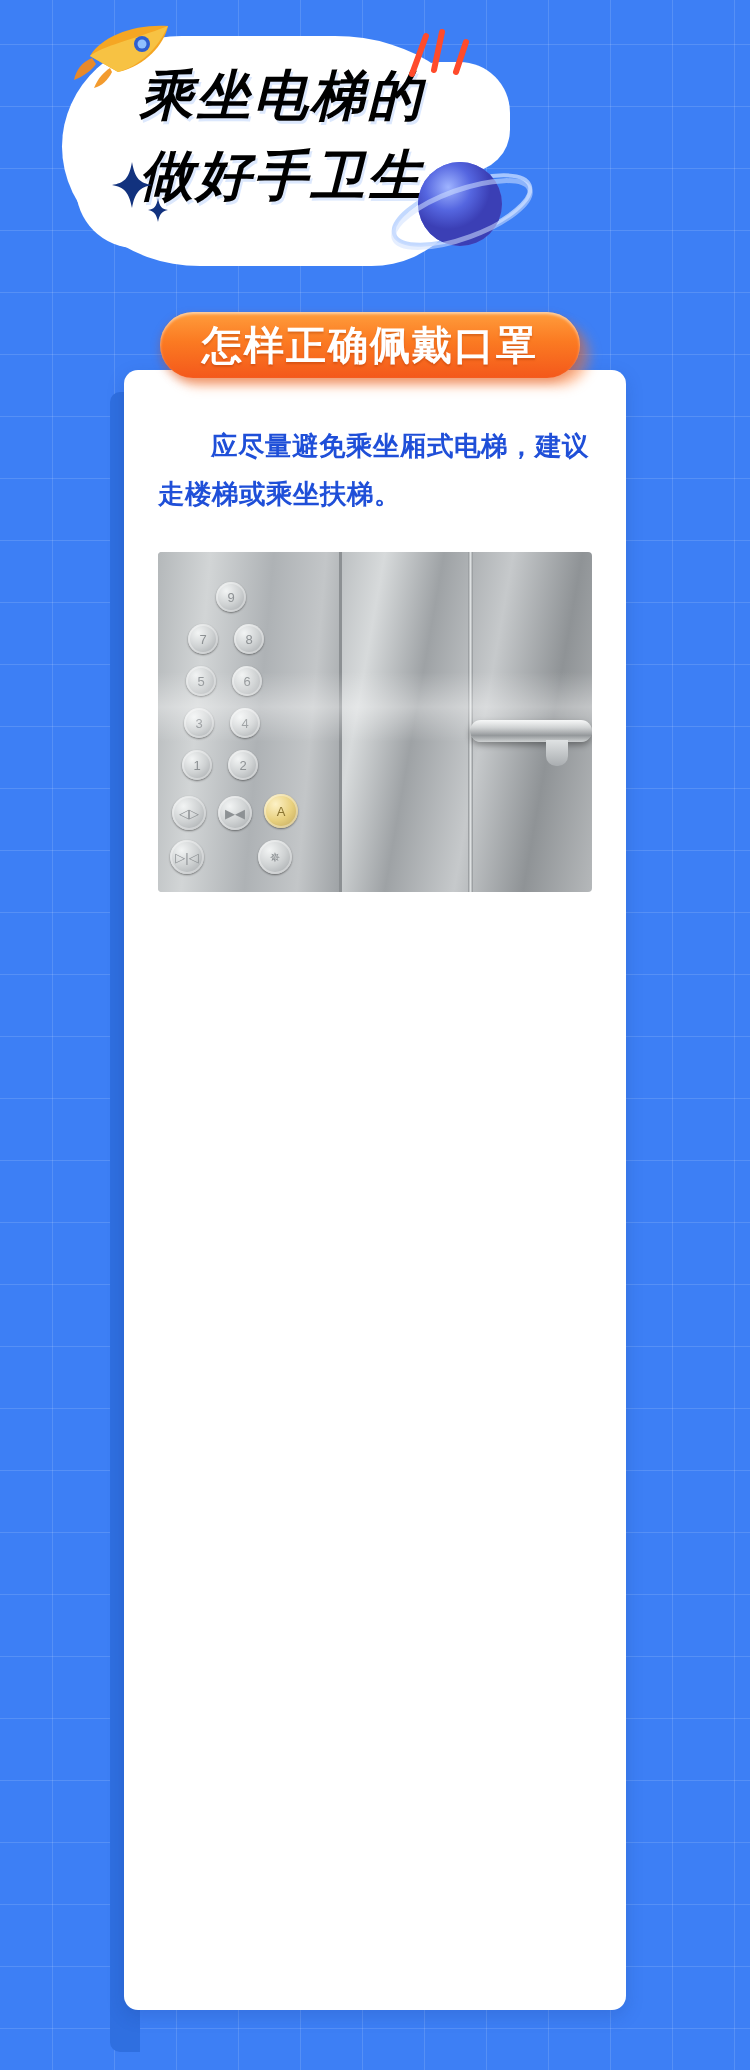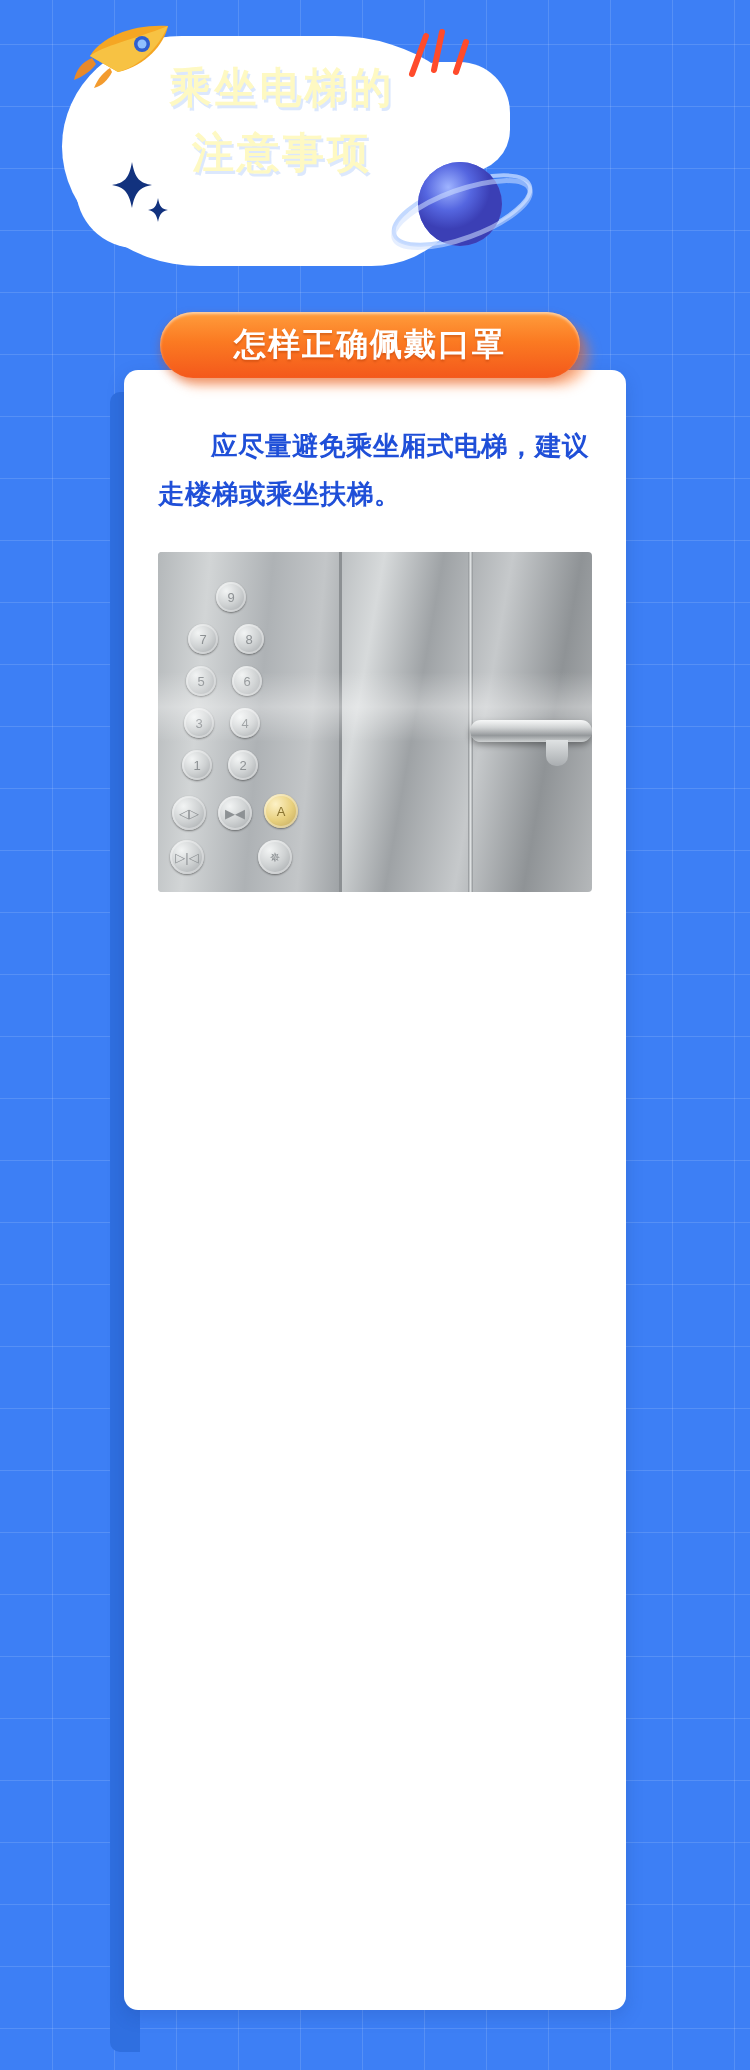--- a/index.html
+++ b/index.html
@@ -61,26 +61,27 @@
   }
   .title-wrap {
     position: absolute;
     left: 62px;
     top: 62px;
     width: 440px;
     text-align: center;
     z-index: 5;
   }
   .title-line {
-    color: #fef9c3;
+    color: #000000;
     font-weight: bold;
-    font-size: 42px;
+    font-size: 54px;
     letter-spacing: 3px;
     line-height: 1.25;
     text-shadow: 2px 3px 0 rgba(61,127,245,0.18);
+    font-style: italic;
   }
   .title-line.second { margin-top: 12px; }
 
   
   .sparkle {
     position: absolute;
     left: 112px;
     top: 162px;
     width: 40px;
     height: 46px;
@@ -151,21 +152,21 @@
     height: 66px;
     border-radius: 34px;
     background: linear-gradient(180deg, #ff9d3c 0%, #fb7a22 45%, #f4581b 100%);
     box-shadow: inset 0 2px 3px rgba(255,255,255,0.55), 0 4px 10px rgba(200,60,10,0.35);
     display: flex;
     align-items: center;
     justify-content: center;
   }
   .pill-text {
     color: #ffffff;
-    font-size: 32px;
+    font-size: 40px;
     font-weight: bold;
     letter-spacing: 2px;
     text-shadow: 0 2px 2px rgba(160,50,0,0.35);
   }
 
   
   .card-wrap {
     position: relative;
     margin: -14px auto 0;
     width: 502px;
@@ -284,21 +285,21 @@
   </svg>
 
   <svg class="marks" viewBox="0 0 70 60">
     <path d="M8 46 L22 8" stroke="#ff4b2b" stroke-width="6" stroke-linecap="round"></path>
     <path d="M30 42 L38 4" stroke="#ff4b2b" stroke-width="6" stroke-linecap="round"></path>
     <path d="M52 44 L62 14" stroke="#ff4b2b" stroke-width="6" stroke-linecap="round"></path>
   </svg>
 
   <div class="title-wrap">
     <div class="title-line">乘坐电梯的</div>
-    <div class="title-line second">注意事项</div>
+    <div class="title-line second">做好手卫生</div>
   </div>
 
   <svg class="sparkle" viewBox="0 0 40 46">
     <path d="M20 0 C23 17, 28 21, 40 23 C28 25, 23 30, 20 46 C17 30, 12 25, 0 23 C12 21, 17 17, 20 0 Z" fill="#12327e"></path>
   </svg>
   <svg class="sparkle2" viewBox="0 0 20 24">
     <path d="M10 0 C11.5 9, 14 11, 20 12 C14 13, 11.5 16, 10 24 C8.5 16, 6 13, 0 12 C6 11, 8.5 9, 10 0 Z" fill="#12327e"></path>
   </svg>
 
   <svg class="planet" viewBox="0 0 160 120">

